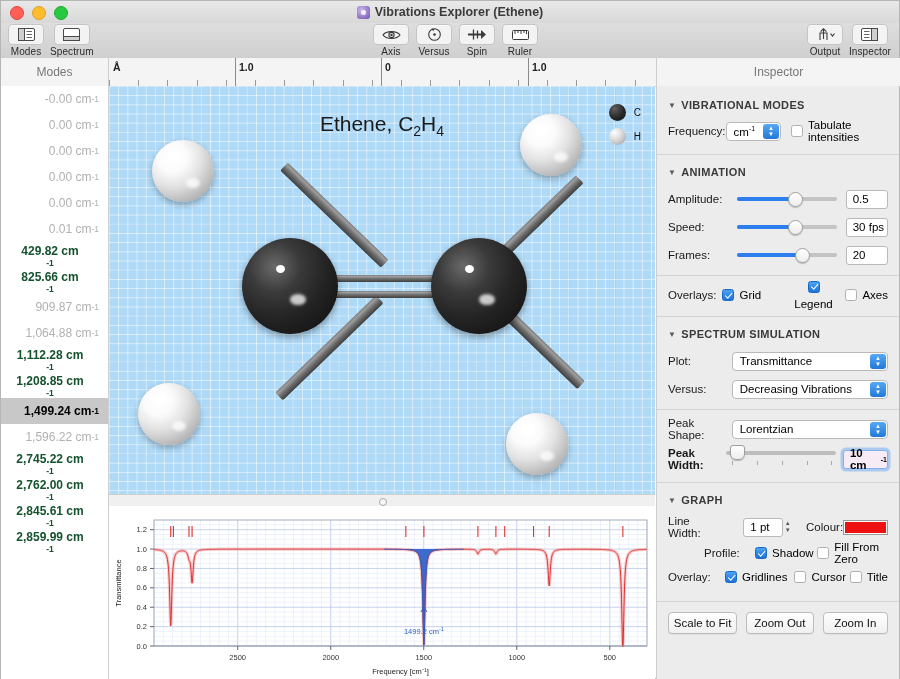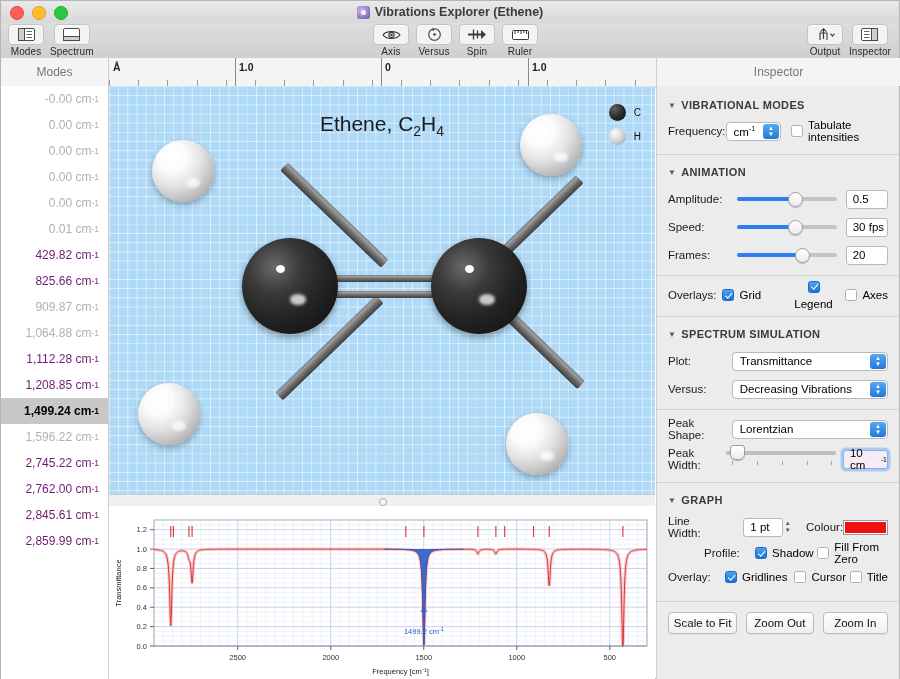--- a/index.html
+++ b/index.html
@@ -55,21 +55,21 @@
   .rtick.major{height:28px;background:#8a8a8a;}
   .rlab{position:absolute;top:3px;font-size:10.5px;color:#222;font-weight:700;}
   .insp-head{position:absolute;left:655px;top:0;width:243px;height:28px;border-left:1px solid #cfcfcf;
     display:flex;align-items:center;justify-content:center;color:#777;font-size:12px;background:#f4f4f4;}
 
   
   .modelist{position:absolute;left:0;top:85px;width:107px;height:593px;background:#fff;border-right:1px solid #cfcfcf;overflow:hidden;}
   .moderow{height:26px;display:flex;align-items:center;justify-content:flex-end;padding-right:9px;box-sizing:border-box;
     font-size:12px;white-space:nowrap;}
   .moderow.dim{color:#b0b0b0;}
-  .moderow.bold{color:#701a75;font-weight:400;}
+  .moderow.bold{color:#14532d;font-weight:700;flex-direction:column;}
   .moderow.sel{background:#c8c8c8;font-weight:700;color:#000;}
   .moderow sup{font-size:8.5px;vertical-align:super;}
 
   
   .viewer{position:absolute;left:108px;top:85px;width:546px;height:408px;overflow:hidden;background:#aed9f7;}
   .gridbg{position:absolute;inset:0;
     background-image:
       linear-gradient(to right,rgba(255,255,255,.55) 1px,transparent 1px),
       linear-gradient(to bottom,rgba(255,255,255,.55) 1px,transparent 1px),
       linear-gradient(to right,rgba(100,150,200,.22) 1px,transparent 1px),
@@ -659,21 +659,21 @@
     <div class="row" style="margin-top:8px;">
       <div class="lbl" style="width:64px;">Peak Shape:</div>
       <div class="popup" style="width:157px;">
         <span>Lorentzian</span>
         <span class="arrows">
             <span>▲</span>
             <span>▼</span>
           </span>
       </div>
     </div>
-    <div class="row" style="margin-top:8px;">
+    <div class="row" style="margin-top:8px;font-weight:bold;">
       <div class="lbl" style="width:64px;">Peak Width:</div>
       <div style="width:110px;position:relative;">
         <div class="slider" style="width:110px;">
           <div class="strack" style="background:#bdbdbd;"></div>
           <div class="sknob" style="left:4px;border-radius:3px 3px 6px 6px;"></div>
         </div>
         <div class="tickrow" style="margin-top:1px;">
           <i style="left:6px"></i>
             <i style="left:31px"></i>
             <i style="left:56px"></i>

